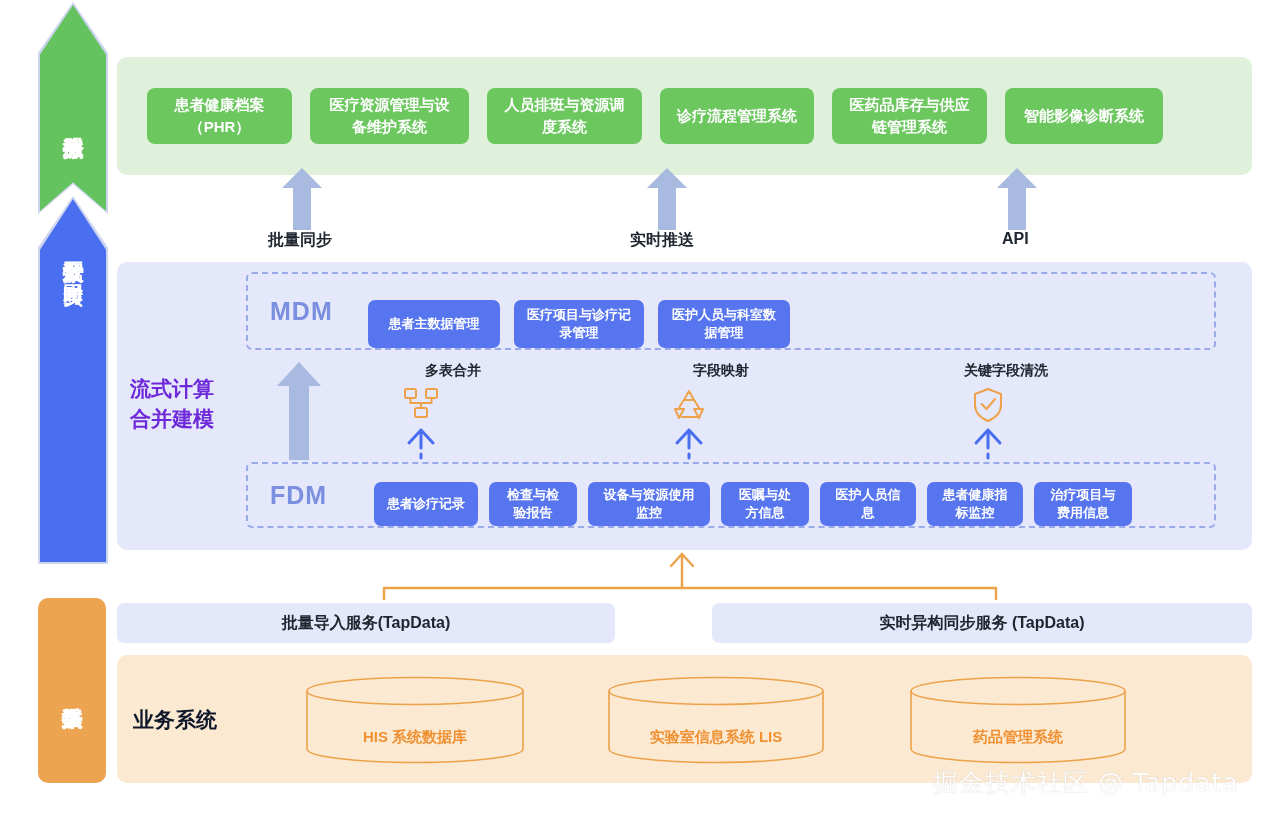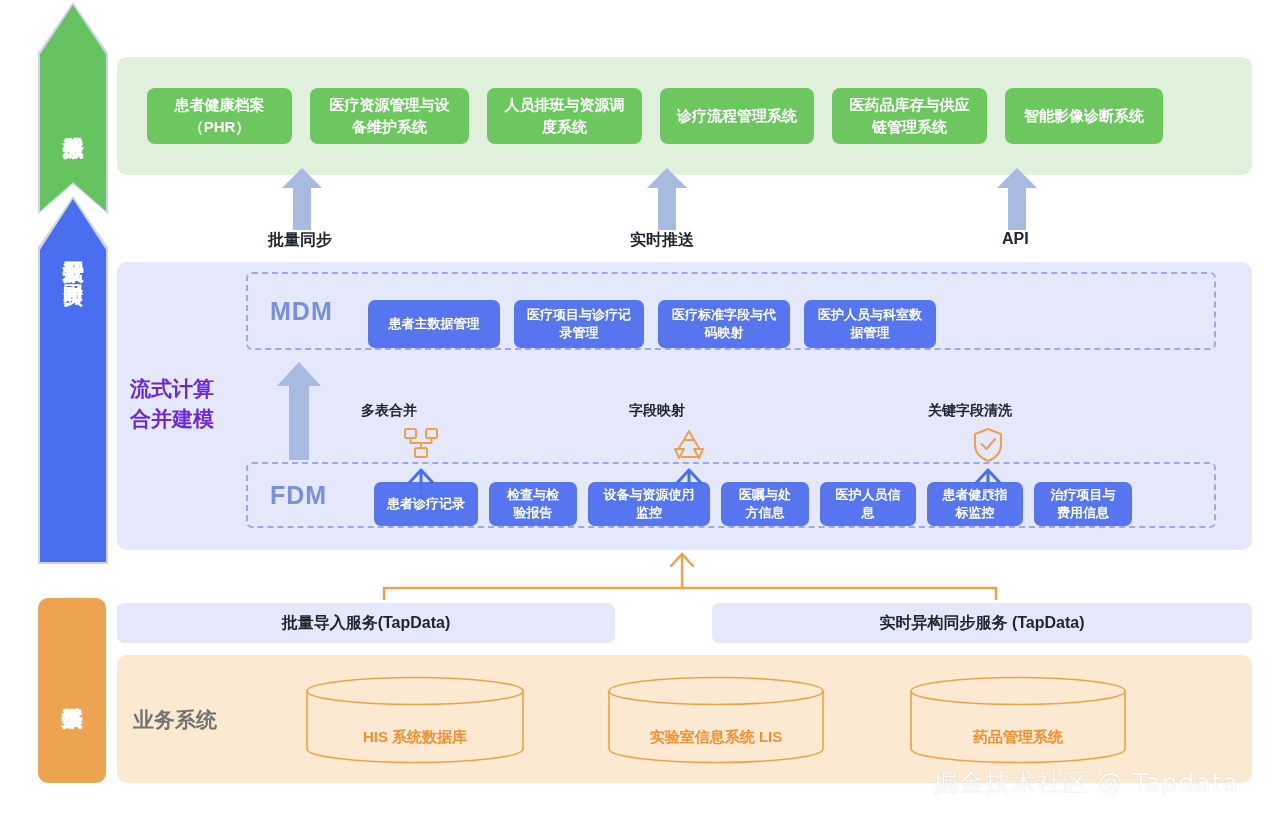--- a/index.html
+++ b/index.html
@@ -108,21 +108,21 @@
   .mdm-box .bcard{height:48px;}
   .fdm-box .bcard{height:44px;}
 
   .stream-label{
     position:absolute;left:130px;top:374px;
     color:#6d28d9;font-size:21px;font-weight:bold;line-height:1.45;
   }
 
   
   .fat-arrow{position:absolute;}
-  .tcol{position:absolute;width:120px;text-align:left;margin-top:40px;}
+  .tcol{position:absolute;width:120px;text-align:right;}
   .tcol .tlabel{
     font-size:14px;font-weight:bold;color:#20262f;margin-bottom:4px;white-space:nowrap;
   }
   .tcol .ticon{height:42px;display:flex;align-items:center;justify-content:center;}
   .tcol .tup{height:44px;display:flex;align-items:flex-start;justify-content:center;}
 
   
   .sync-label{
     position:absolute;font-size:16px;font-weight:bold;color:#20262f;white-space:nowrap;
   }
@@ -130,21 +130,21 @@
   
   .tbar{
     position:absolute;height:40px;background:#e4e8fa;border-radius:7px;
     display:flex;align-items:center;justify-content:center;
     color:#20262f;font-size:16px;font-weight:bold;
   }
 
   
   .biz-label{
     position:absolute;left:133px;top:706px;
-    color:#737373;font-size:21px;font-weight:bold;
+    color:#0f172a;font-size:21px;font-weight:bold;
   }
   .cyl{position:absolute;}
   .cyl-text{
     position:absolute;width:100%;text-align:center;
     color:#ef9132;font-size:15px;font-weight:bold;
     top:52px;
   }
 
   
   .watermark{
@@ -218,23 +218,20 @@
 
   <div class="panel panel-blue"></div>
 
   <div class="dashbox mdm-box">
     <div class="grp-label">MDM</div>
     <div class="grp-cards">
       <div class="bcard" style="width:132px">
           <span>患者主数据管理</span>
         </div>
       <div class="bcard" style="width:130px;white-space:pre-line"><span>医疗项目与诊疗记录管理</span></div>
-      <div class="bcard" style="width:132px">
-          <span>医疗标准字段与代码映射</span>
-        </div>
       <div class="bcard" style="width:132px">
           <span>医护人员与科室数据管理</span>
         </div>
     </div>
   </div>
 
   <div class="dashbox fdm-box">
     <div class="grp-label">FDM</div>
     <div class="grp-cards" style="left:126px;gap:11px;">
       <div class="bcard" style="width:104px">

